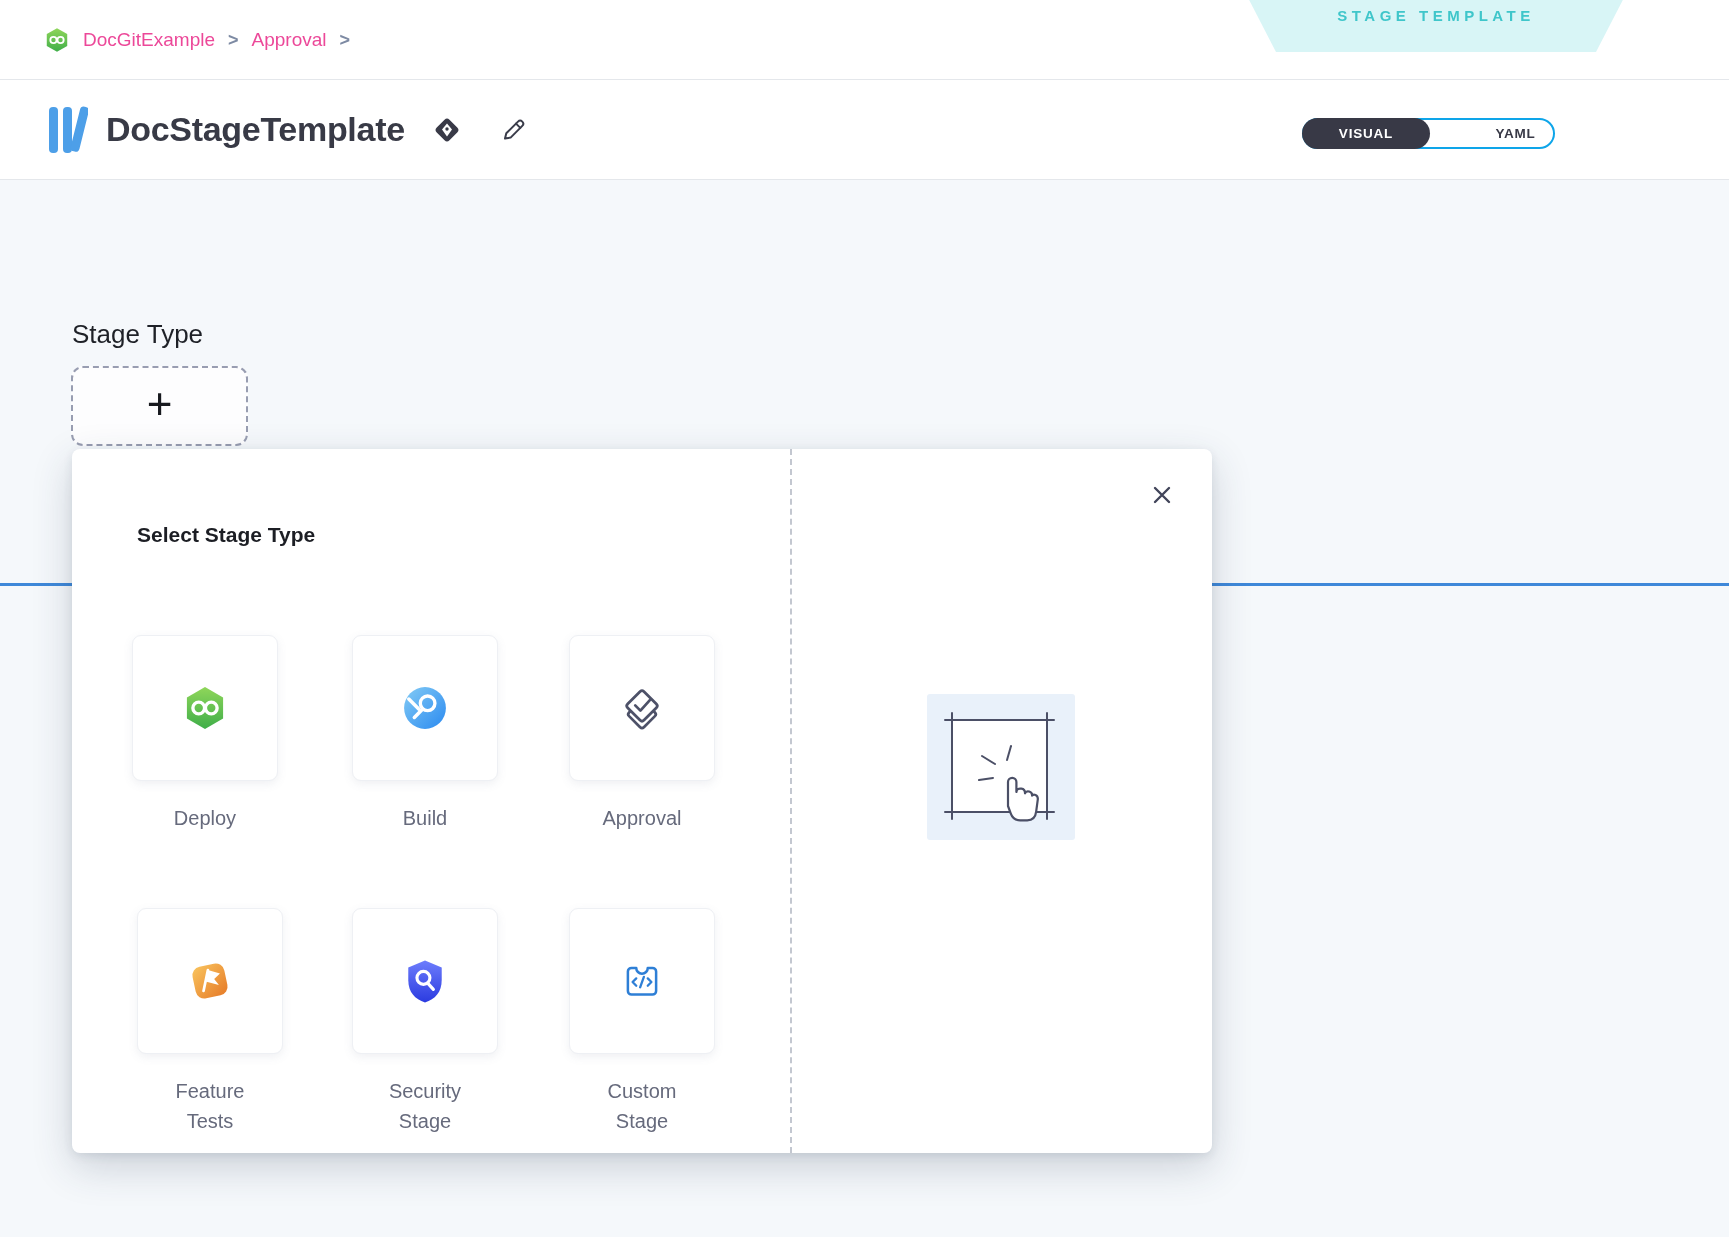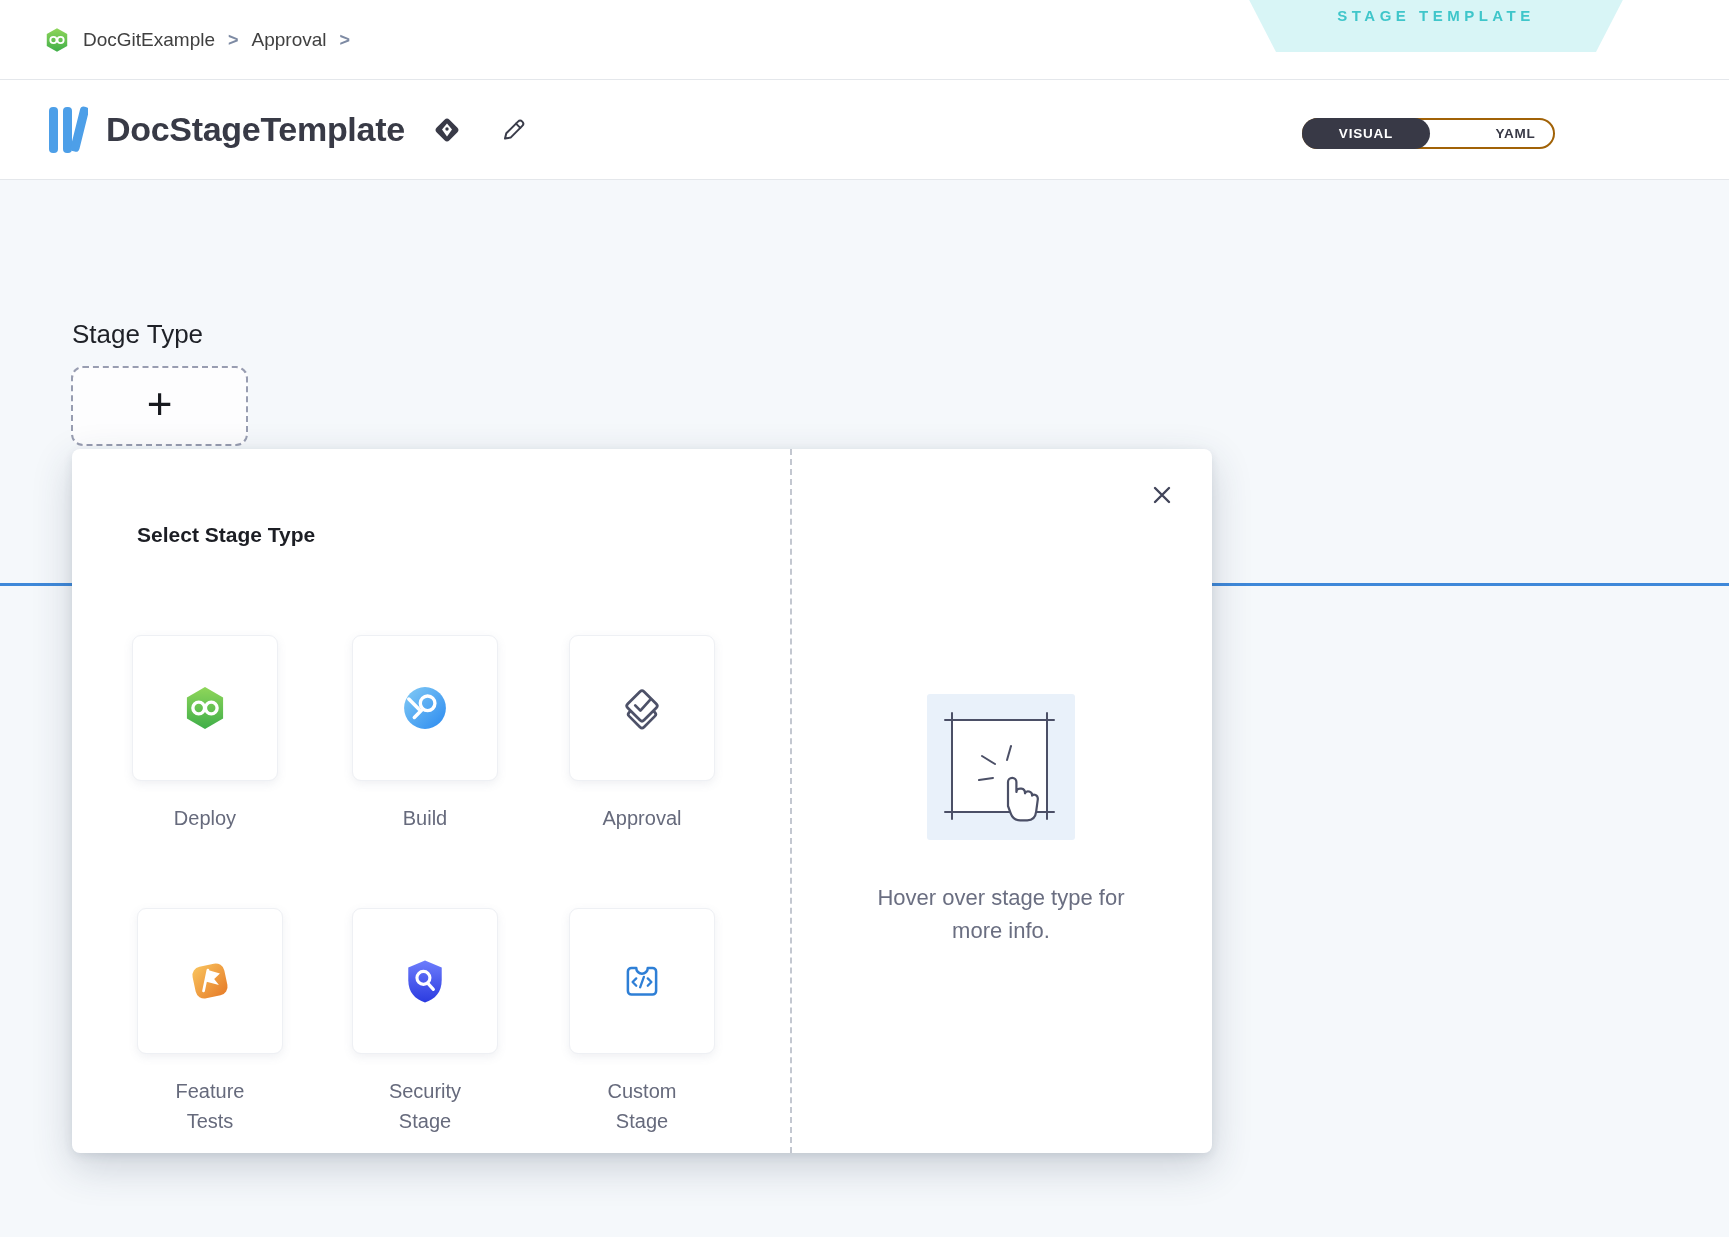--- a/index.html
+++ b/index.html
@@ -5,41 +5,41 @@
   html,body{margin:0;padding:0;background:#ffffff;}
   *{box-sizing:border-box;}
   .screen{
     position:relative;width:1729px;height:1237px;overflow:hidden;
     font-family:"Liberation Sans",sans-serif;background:#ffffff;
   }
 
   
   .breadcrumb-bar{position:absolute;top:0;left:0;right:0;height:80px;background:#fff;border-bottom:1px solid #e4e7eb;z-index:3;}
   .crumbs{position:absolute;left:44px;top:0;height:80px;display:flex;align-items:center;gap:13px;}
-  .crumb-link{color:#404040;font-size:19px;cursor:pointer;text-align:center;}
+  .crumb-link{color:#ec4899;font-size:19px;cursor:pointer;text-align:center;}
   .crumb-sep{color:#7d8aa3;font-size:18px;font-weight:600;}
 
   
   .badge{
     position:absolute;top:-10px;left:1244px;width:384px;height:62px;background:#d8f5f6;
     clip-path:polygon(0 0,100% 0,calc(100% - 32px) 100%,32px 100%);
     display:flex;align-items:center;justify-content:center;padding-bottom:12px;z-index:4;
   }
   .badge-label{color:#3fc6ca;font-size:15px;font-weight:700;letter-spacing:4.5px;}
 
   
   .title-bar{position:absolute;top:80px;left:0;right:0;height:100px;background:#fff;border-bottom:1px solid #e4e7eb;z-index:3;}
   .title-left{position:absolute;left:48px;top:0;height:100%;display:flex;align-items:center;}
   .page-title{font-size:34px;font-weight:700;color:#383a46;letter-spacing:-.3px;margin:0 0 0 18px;}
   .title-left .tpl-diamond{margin-left:26px;}
   .title-left .edit-pencil{margin-left:36px;cursor:pointer;}
 
   .toggle{
     position:absolute;left:1302px;top:38px;width:253px;height:31px;background:#fff;
-    border:2px solid #a16207;border-radius:17px;display:flex;cursor:pointer;
+    border:2px solid #0ea5e9;border-radius:17px;display:flex;cursor:pointer;
   }
   .toggle-visual{
     flex:0 0 128px;margin:-2px 0 -2px -2px;height:31px;background:#383946;border-radius:17px;
     color:#fff;display:flex;align-items:center;justify-content:center;
     font-size:13.5px;font-weight:700;letter-spacing:.8px;
   }
   .toggle-yaml{
     flex:1;display:flex;align-items:center;justify-content:center;color:#383946;
     font-size:13.5px;font-weight:700;letter-spacing:.8px;padding-left:48px;
   }
@@ -260,23 +260,20 @@
               <path d="M68,70 L55,62"></path>
               <path d="M66,84 L52,86"></path>
           </g>
           <path d="M81,112 V88 a4.2,4.2 0 0 1 8.4,0 v10
                    q0.5,-4 5,-3.3 q3.8,0.6 3.6,4.6
                    q1,-2.6 4.2,-1.8 q3.2,0.8 2.9,4.2
                    q1.2,-1.8 3.4,-0.8 q2.6,1.2 2.3,4.4
                    l-1.6,12 q-1,9 -9,9 h-7 q-7,0 -9.5,-7 z" fill="#ffffff" stroke="#4b4f66" stroke-width="2.2" stroke-linejoin="round"></path>
         </svg>
       </div>
-      <div class="info-text-wrap">
-        <div class="info-text">Hover over stage type for more info.</div>
-      </div>
 
       <button class="close-btn">
         <span style="display:flex;">
           <svg width="22" height="22" viewBox="0 0 22 22" stroke="#42455a" stroke-width="2.4" stroke-linecap="round">
             <path d="M4,4 L18,18 M18,4 L4,18"></path>
           </svg>
         </span>
       </button>
     </div>
   </div>

